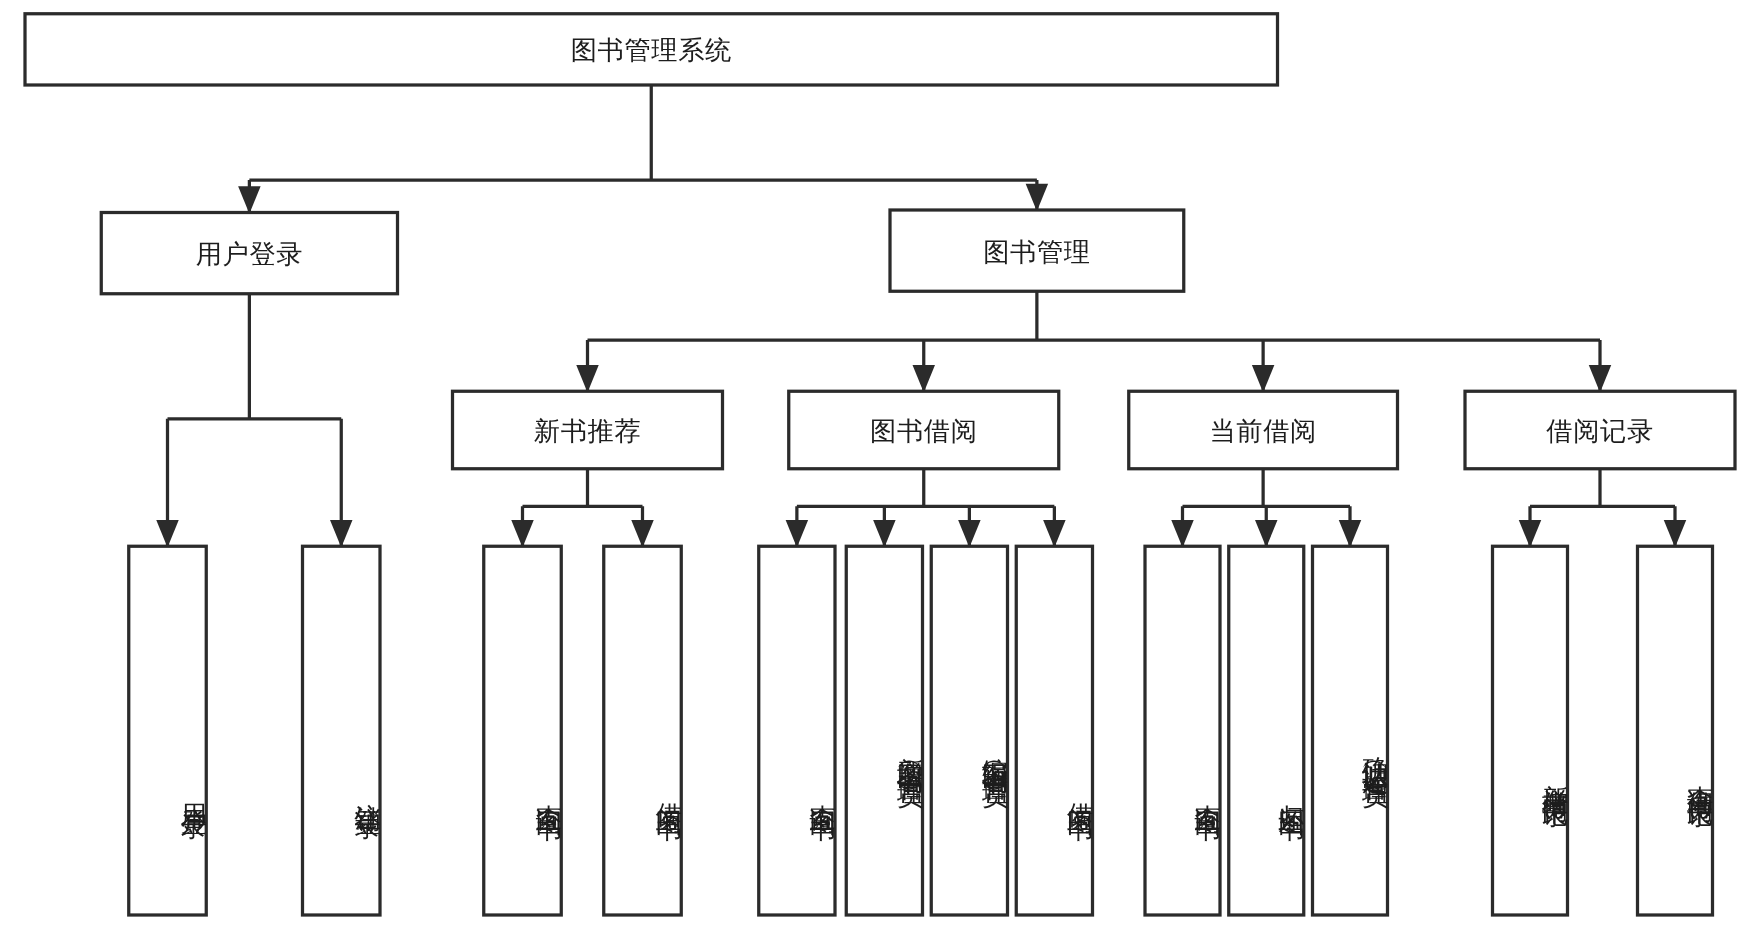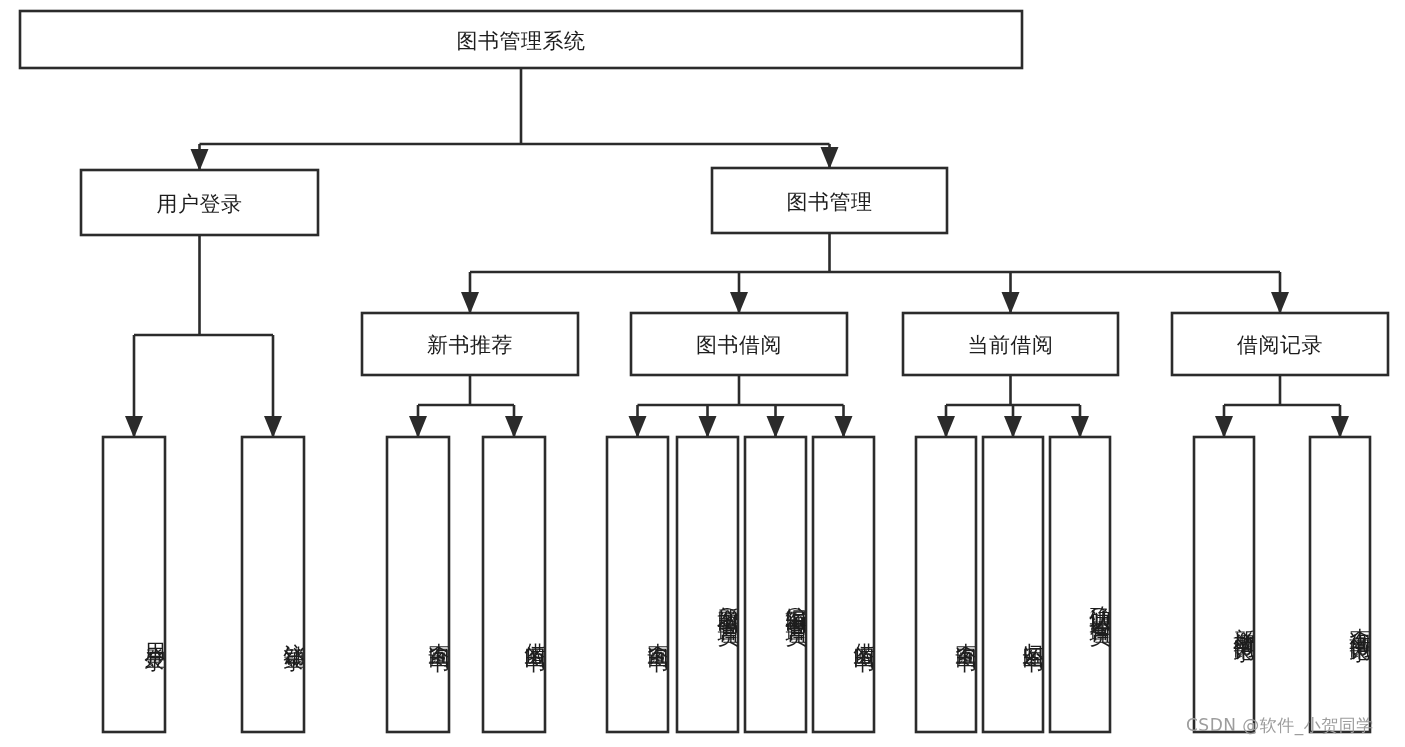--- a/index.html
+++ b/index.html
@@ -180,15 +180,14 @@
       <div class="vlabel" style="left: 677px; width: 61px; top: 476.5px; height: 251.5px;">新增图书（管理员）</div>
       <div class="vlabel" style="left: 745px; width: 61px; top: 476.5px; height: 251.5px;">编辑图书（管理员）</div>
       <div class="vlabel" style="left: 813px; width: 61px; top: 536.5px; height: 191.5px;">借阅图书</div>
       <div class="vlabel" style="left: 916px; width: 60px; top: 536.5px; height: 191.5px;">查询图书</div>
       <div class="vlabel" style="left: 983px; width: 60px; top: 536.5px; height: 191.5px;">归还图书</div>
       <div class="vlabel" style="left: 1050px; width: 60px; top: 476.5px; height: 251.5px;">确认归还（管理员）</div>
       <div class="vlabel" style="left: 1194px; width: 60px; top: 512.5px; height: 215.5px;">新增借阅记录</div>
       <div class="vlabel" style="left: 1310px; width: 60px; top: 512.5px; height: 215.5px;">查询借阅记录</div>
     </div>
 
-  <div class="watermark">CSDN @软件_小贺同学</div>
 
 </div>
 
 </body></html>

